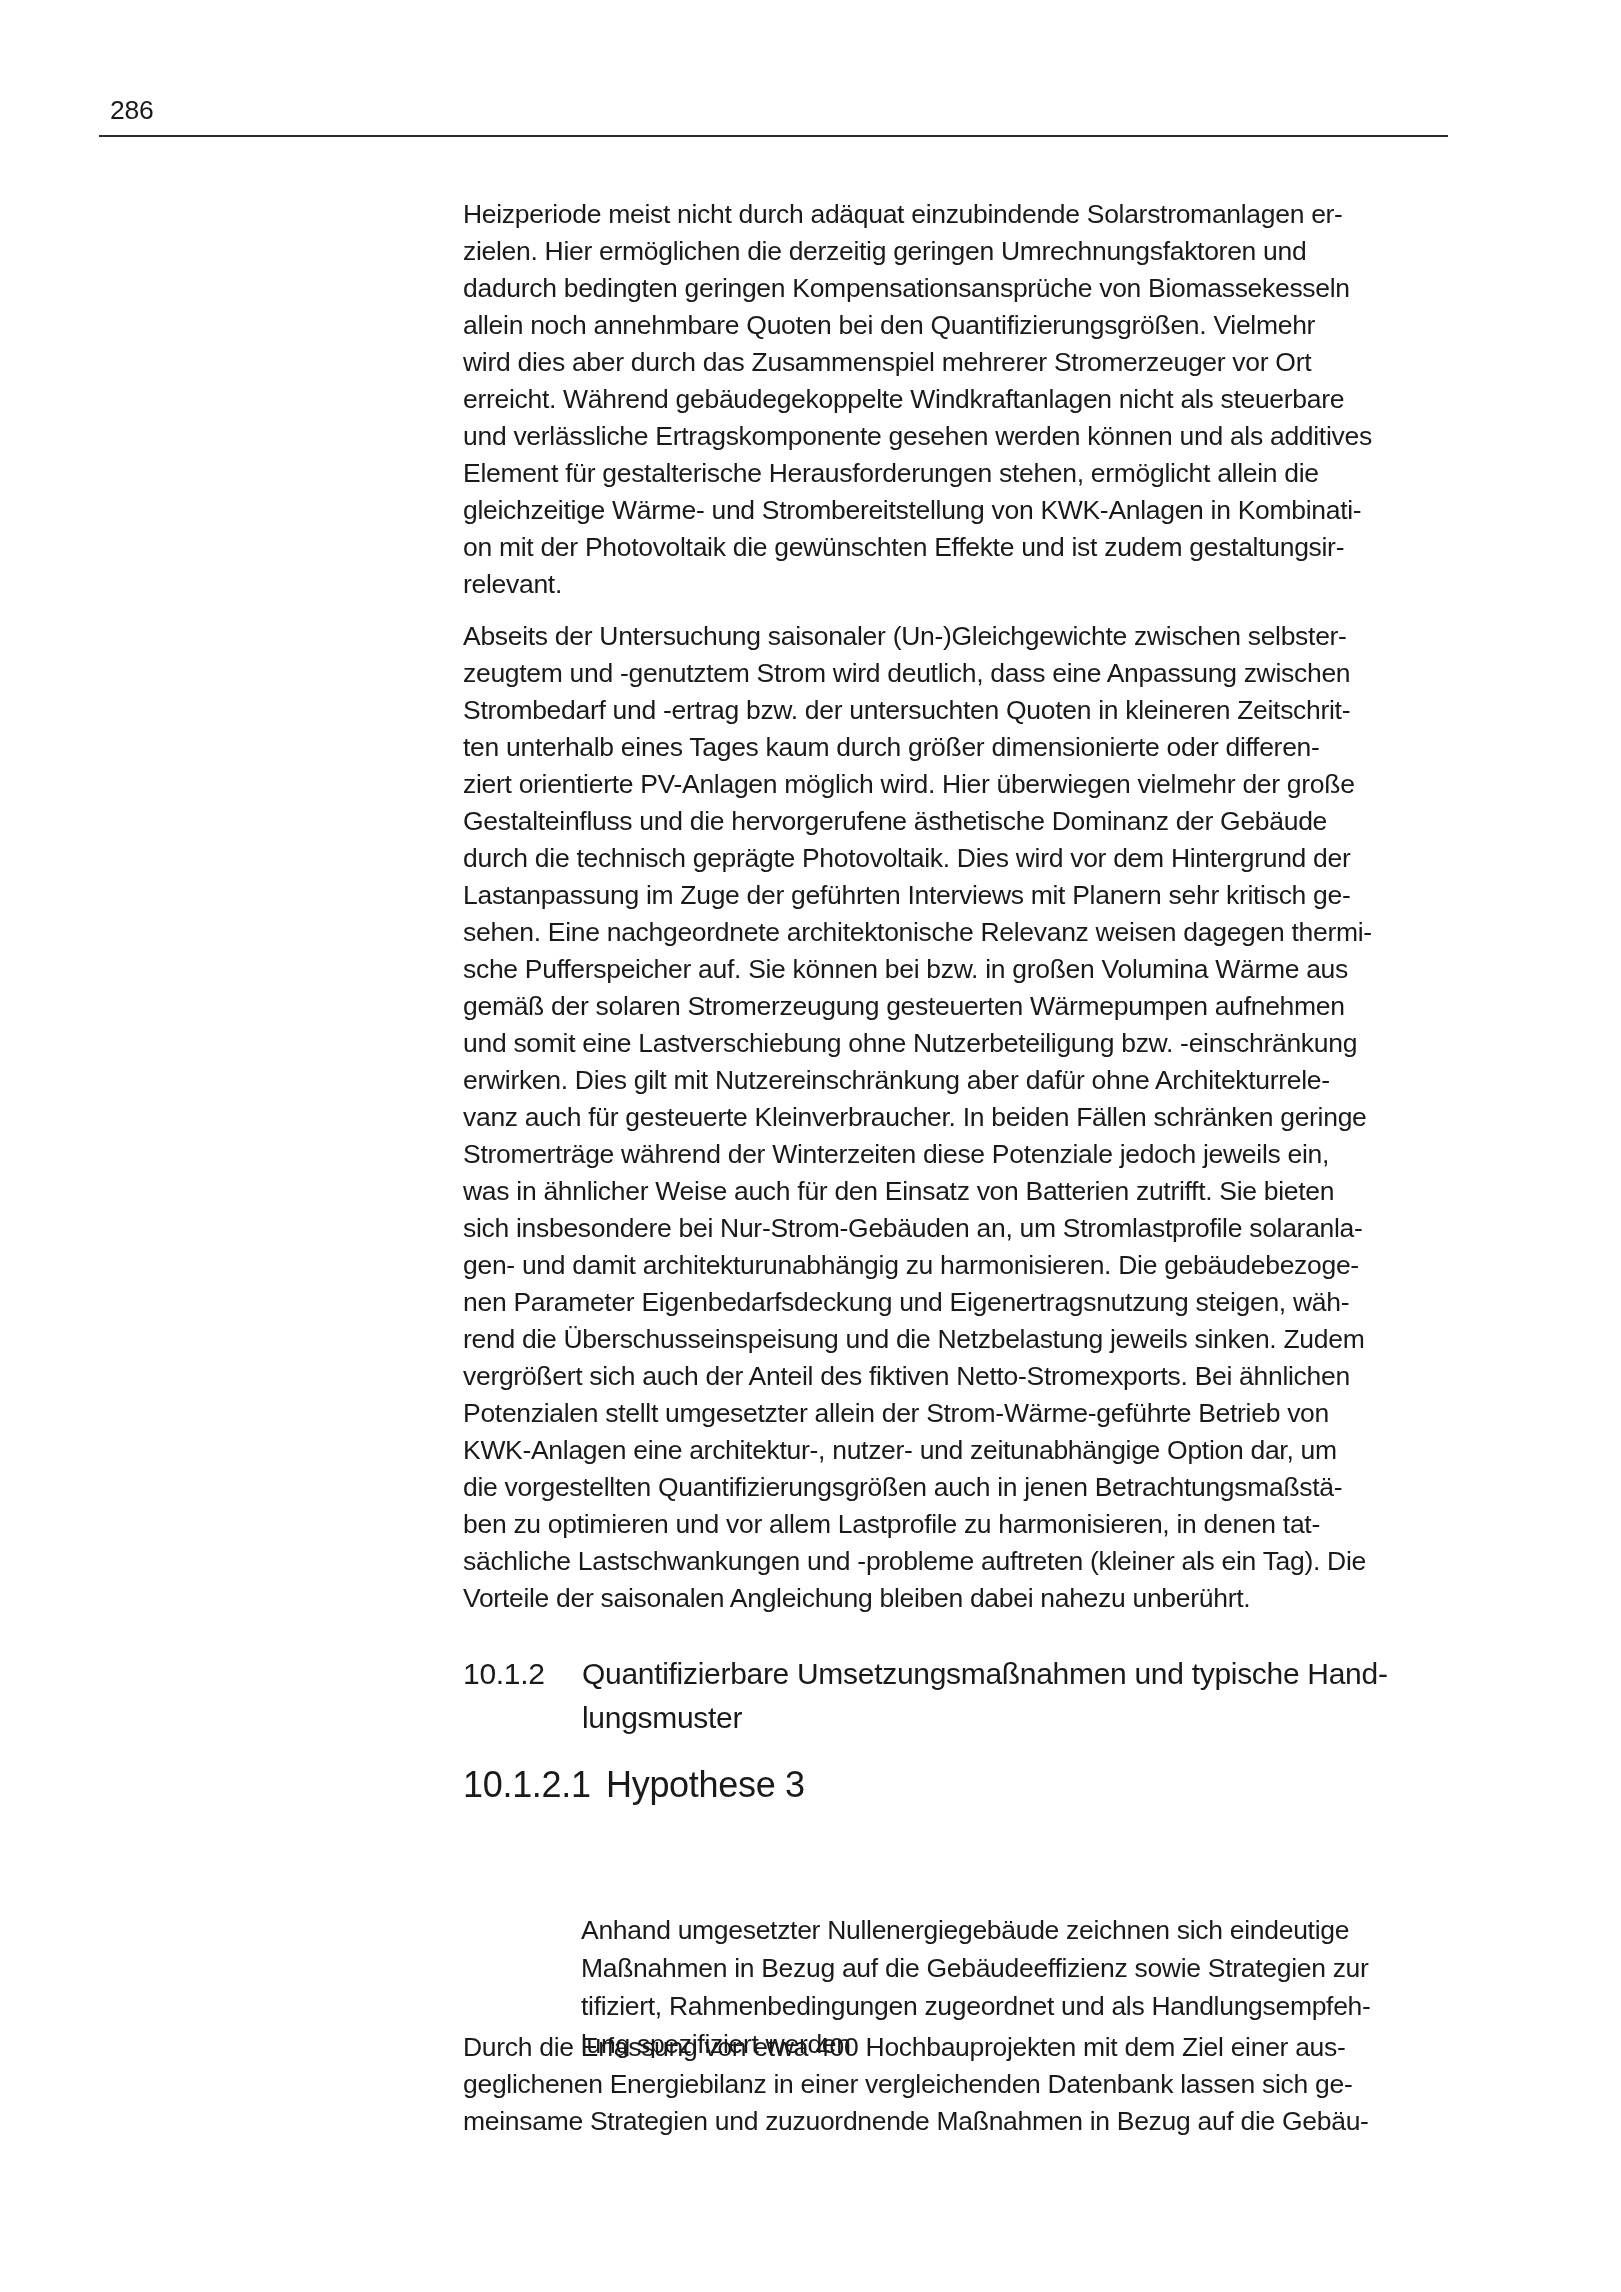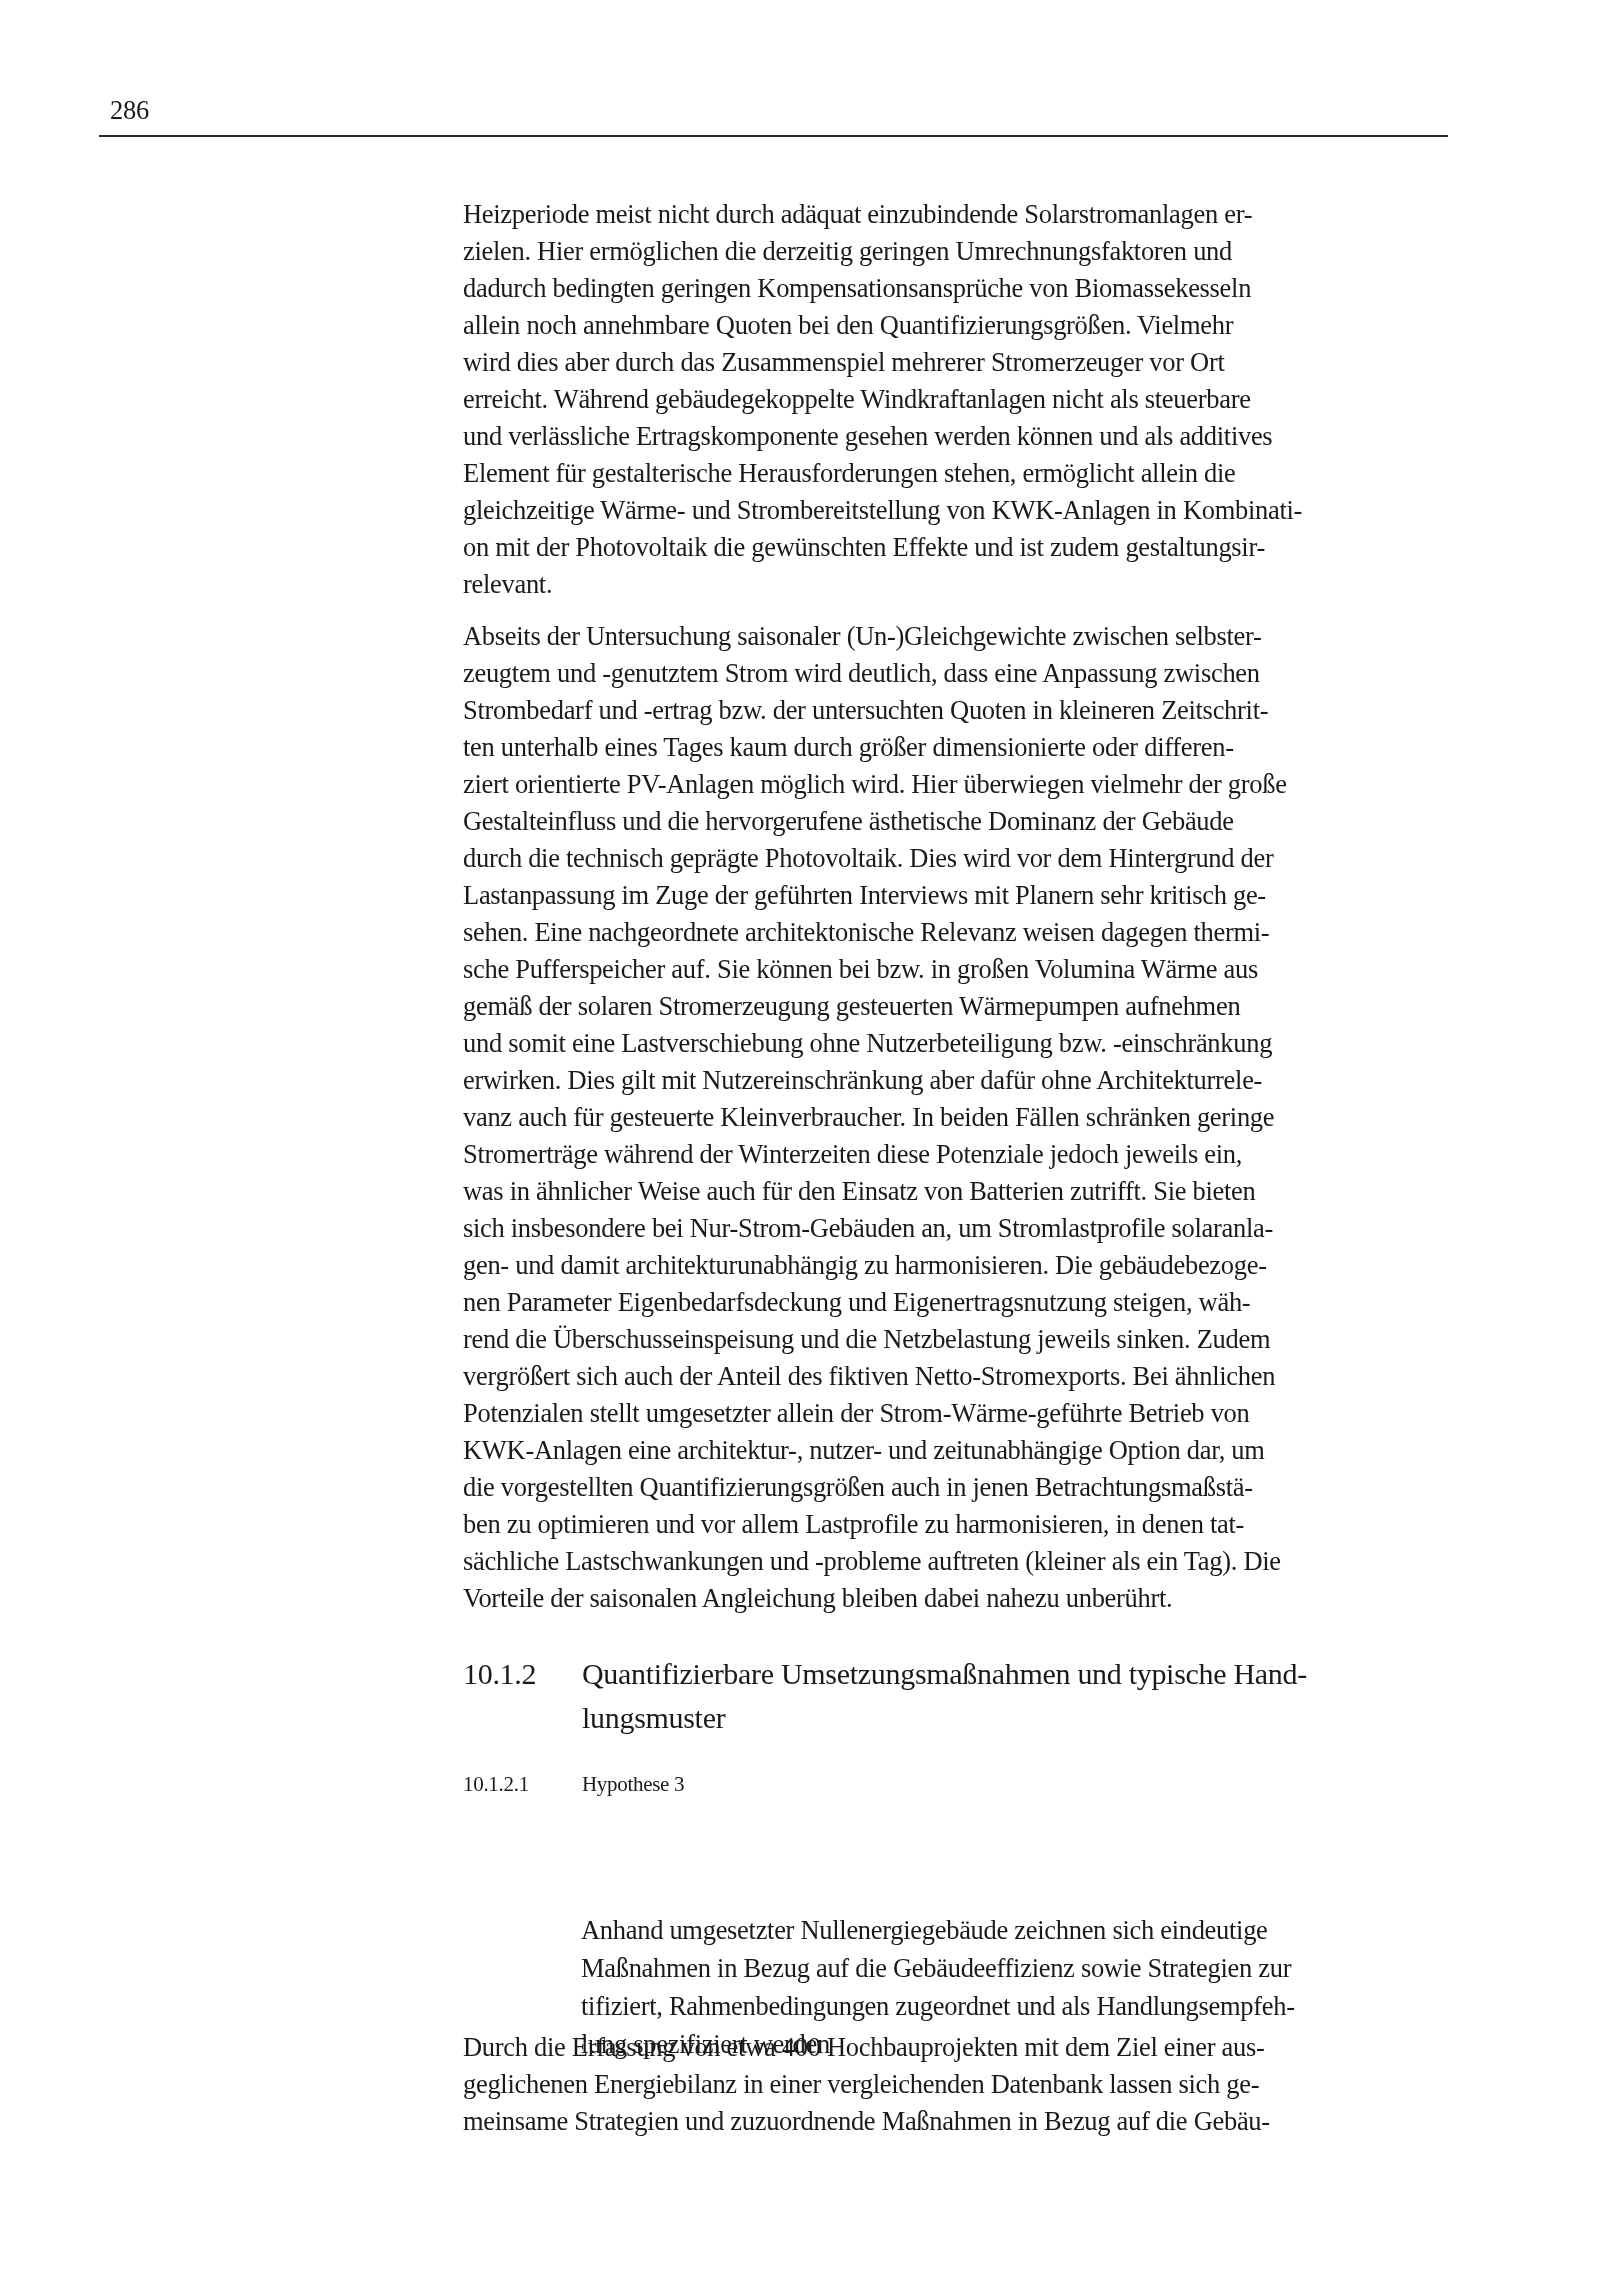--- a/index.html
+++ b/index.html
@@ -5,21 +5,21 @@
   html, body {
     margin: 0;
     padding: 0;
     background: #ffffff;
   }
   .page {
     position: relative;
     width: 1621px;
     height: 2293px;
     background: #ffffff;
-    font-family: Liberation Serif, serif;
+    font-family: Liberation Sans, sans-serif;
     color: #1a1a1a;
     overflow: hidden;
   }
   .page-number {
     position: absolute;
     left: 110px;
     top: 96px;
     font-size: 26.5px;
     line-height: 29px;
     letter-spacing: -0.2px;
@@ -52,23 +52,24 @@
     display: flex;
     font-size: 30px;
     line-height: 44px;
     letter-spacing: -0.3px;
   }
   .subsection-heading {
     position: absolute;
     left: 463px;
     top: 1766px;
     display: flex;
-    font-size: 21px;
+    font-size: 36px;
     line-height: 37px;
     letter-spacing: -0.3px;
+    gap: 24px;
   }
   .heading-num {
     flex: none;
     width: 119px;
   }
   .hypothesis-block {
     position: absolute;
     left: 581px;
     top: 1911px;
     font-size: 26.5px;

